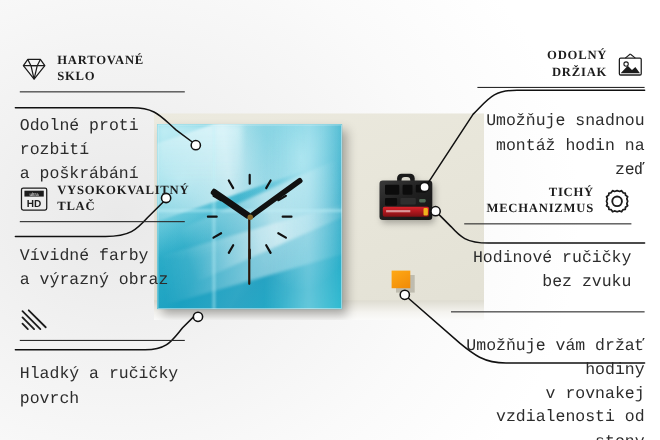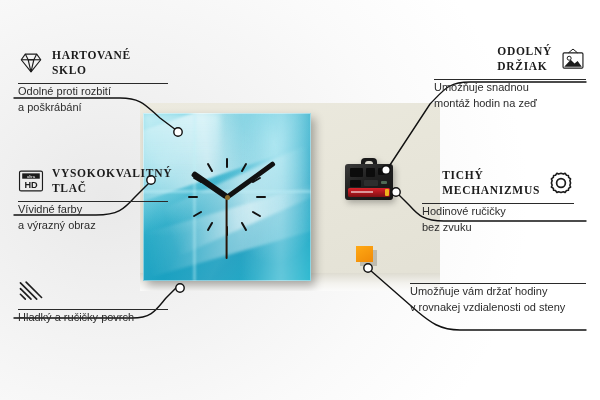--- a/index.html
+++ b/index.html
@@ -24,33 +24,33 @@
   .feature .title {
     font-family: "Liberation Serif", serif;
     font-size: 11.5px;
     font-weight: 700;
     letter-spacing: 0.7px;
     color: #1c1c1c;
     line-height: 1.32;
     text-transform: uppercase;
     white-space: pre-line;
   }
-  .feature.right .title { }
+  .feature.right .title { text-align: right; }
   .feature .rule {
     height: 1px; background: #2a2a2a; margin-top: 5px; width: 100%;
   }
   .feature .desc {
-    font-family: Liberation Sans, sans-serif;
-    font-size: 11px;
+    font-family: Liberation Mono, monospace;
+    font-size: 15px;
     color: #2c2c2c;
     line-height: 1.45;
-    margin-top: 0;
+    margin-top: 20px;
     white-space: pre-line;
   }
-  .feature.right .desc { text-align: left; }
+  .feature.right .desc { text-align: right; }
   .ico { width: 26px; height: 26px; flex: 0 0 26px; display:block; }
 
   
   #photo {
     position: absolute; left: 140px; top: 103px; width: 300px; height: 188px;
     z-index: 4; overflow: hidden;
   }
   #photo .bg-panel {
     position: absolute; inset: 0;
     background: linear-gradient(160deg,#eceadf 0%, #e8e6da 45%, #e3e1d5 100%);

